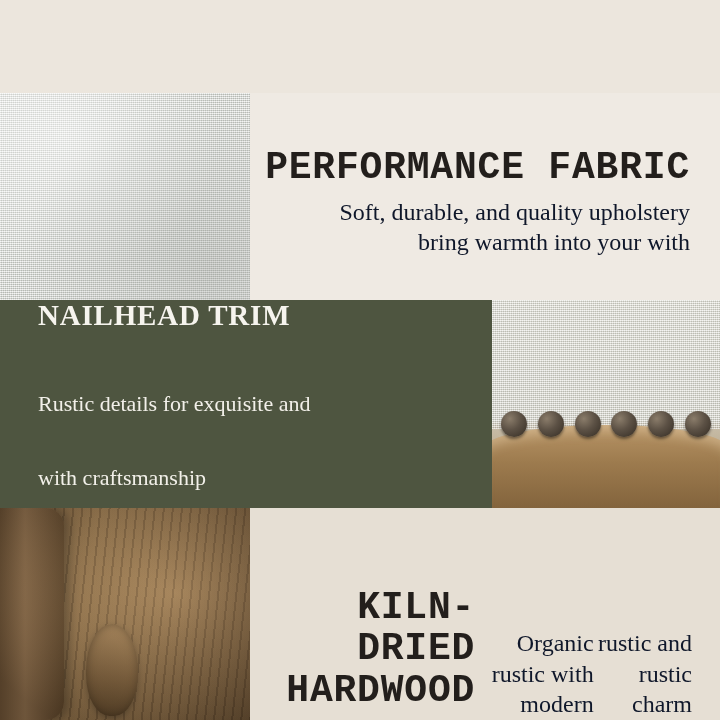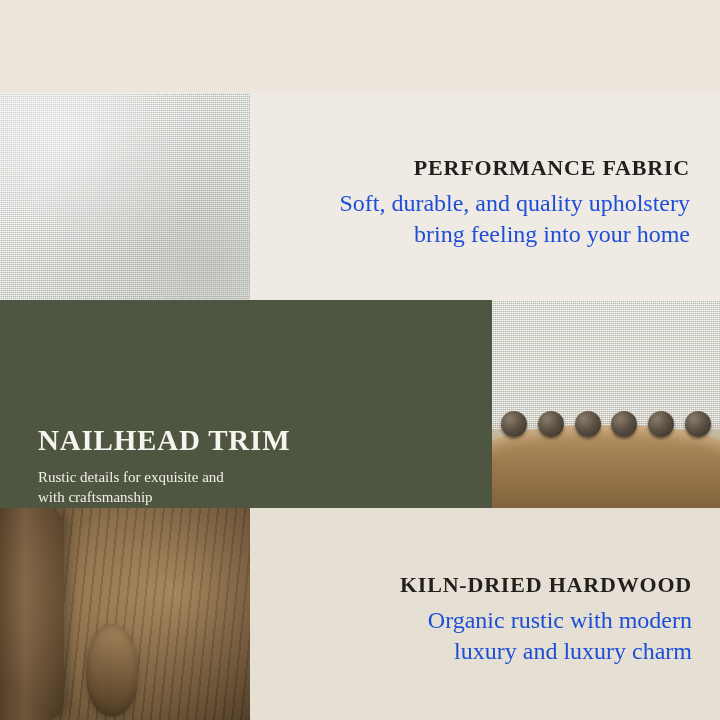--- a/index.html
+++ b/index.html
@@ -54,64 +54,66 @@
     background: #efeae3;
     display: flex;
     flex-direction: column;
     align-items: flex-end;
     justify-content: center;
     padding-right: 30px;
     box-sizing: border-box;
     text-align: right;
   }
   .heading-dark {
-    font-size: 22px;
+    font-size: 38px;
     font-weight: bold;
     letter-spacing: 0.8px;
     color: #231f1c;
     margin: 12px 0 8px 0;
     line-height: 1.1;
+    font-family: Liberation Mono, monospace;
   }
   .body-dark {
     font-size: 24px;
-    color: #1d4ed8;
+    color: #0f172a;
     line-height: 1.28;
     margin: 0;
   }
 
   
   .row2 {
     position: absolute;
     left: 0;
     top: 300px;
     width: 720px;
     height: 208px;
     display: flex;
   }
   .row2-text {
     width: 524px;
     height: 208px;
     background: #4e5540;
     color: #f4f2ec;
     display: flex;
     flex-direction: column;
-    justify-content: flex-end;
+    justify-content: flex-start;
     padding-left: 38px;
     box-sizing: border-box;
+    gap: 45px;
   }
   .heading-light {
     font-size: 29px;
     font-weight: bold;
     letter-spacing: 0.8px;
     margin: 0 0 12px 0;
     line-height: 1.1;
     color: #f6f4ee;
   }
   .body-light {
-    font-size: 15px;
+    font-size: 22px;
     line-height: 1.32;
     margin: 0;
     color: #f2f0e9;
   }
   .nailhead-photo {
     width: 244px;
     height: 208px;
     position: relative;
     overflow: hidden;
     background: linear-gradient(180deg, #dcdcd3 0%, #d2d2c8 58%, #c7bda9 60%, #a98c63 100%);
@@ -193,21 +195,21 @@
   .wood-photo .shadow {
     position: absolute;
     inset: 0;
     background: radial-gradient(ellipse at 70% 40%, rgba(255,225,180,0.18), rgba(0,0,0,0.35) 85%);
   }
   .row3-text {
     width: 470px;
     height: 212px;
     background: #e6dfd4;
     display: flex;
-    flex-direction: column;
+    flex-direction: row;
     align-items: flex-end;
     justify-content: center;
     padding-right: 28px;
     box-sizing: border-box;
     text-align: right;
     padding-left: 24px;
   }
 
   
   .band-top {
@@ -220,21 +222,21 @@
 
 <div class="canvas">
 
   <div class="band-top"></div>
 
   <div class="row1">
     <div class="fabric-photo"></div>
     <div class="row1-text">
       <h2 class="heading-dark">PERFORMANCE FABRIC</h2>
       <p class="body-dark">Soft, durable, and quality upholstery</p>
-      <p class="body-dark">bring feeling into your home</p>
+      <p class="body-dark">bring warmth into your with</p>
     </div>
   </div>
 
   <div class="row2">
     <div class="row2-text">
       <h2 class="heading-light">NAILHEAD TRIM</h2>
       <p class="body-light">Rustic details for exquisite and</p>
       <p class="body-light">with craftsmanship</p>
     </div>
     <div class="nailhead-photo">
@@ -254,17 +256,17 @@
   <div class="row3">
     <div class="wood-photo">
       <div class="grain"></div>
       <div class="leg-left"></div>
       <div class="carve"></div>
       <div class="shadow"></div>
     </div>
     <div class="row3-text">
       <h2 class="heading-dark">KILN-DRIED HARDWOOD</h2>
       <p class="body-dark">Organic rustic with modern</p>
-      <p class="body-dark">luxury and luxury charm</p>
+      <p class="body-dark">rustic and rustic charm</p>
     </div>
   </div>
 
 </div>
 
 </body></html>

